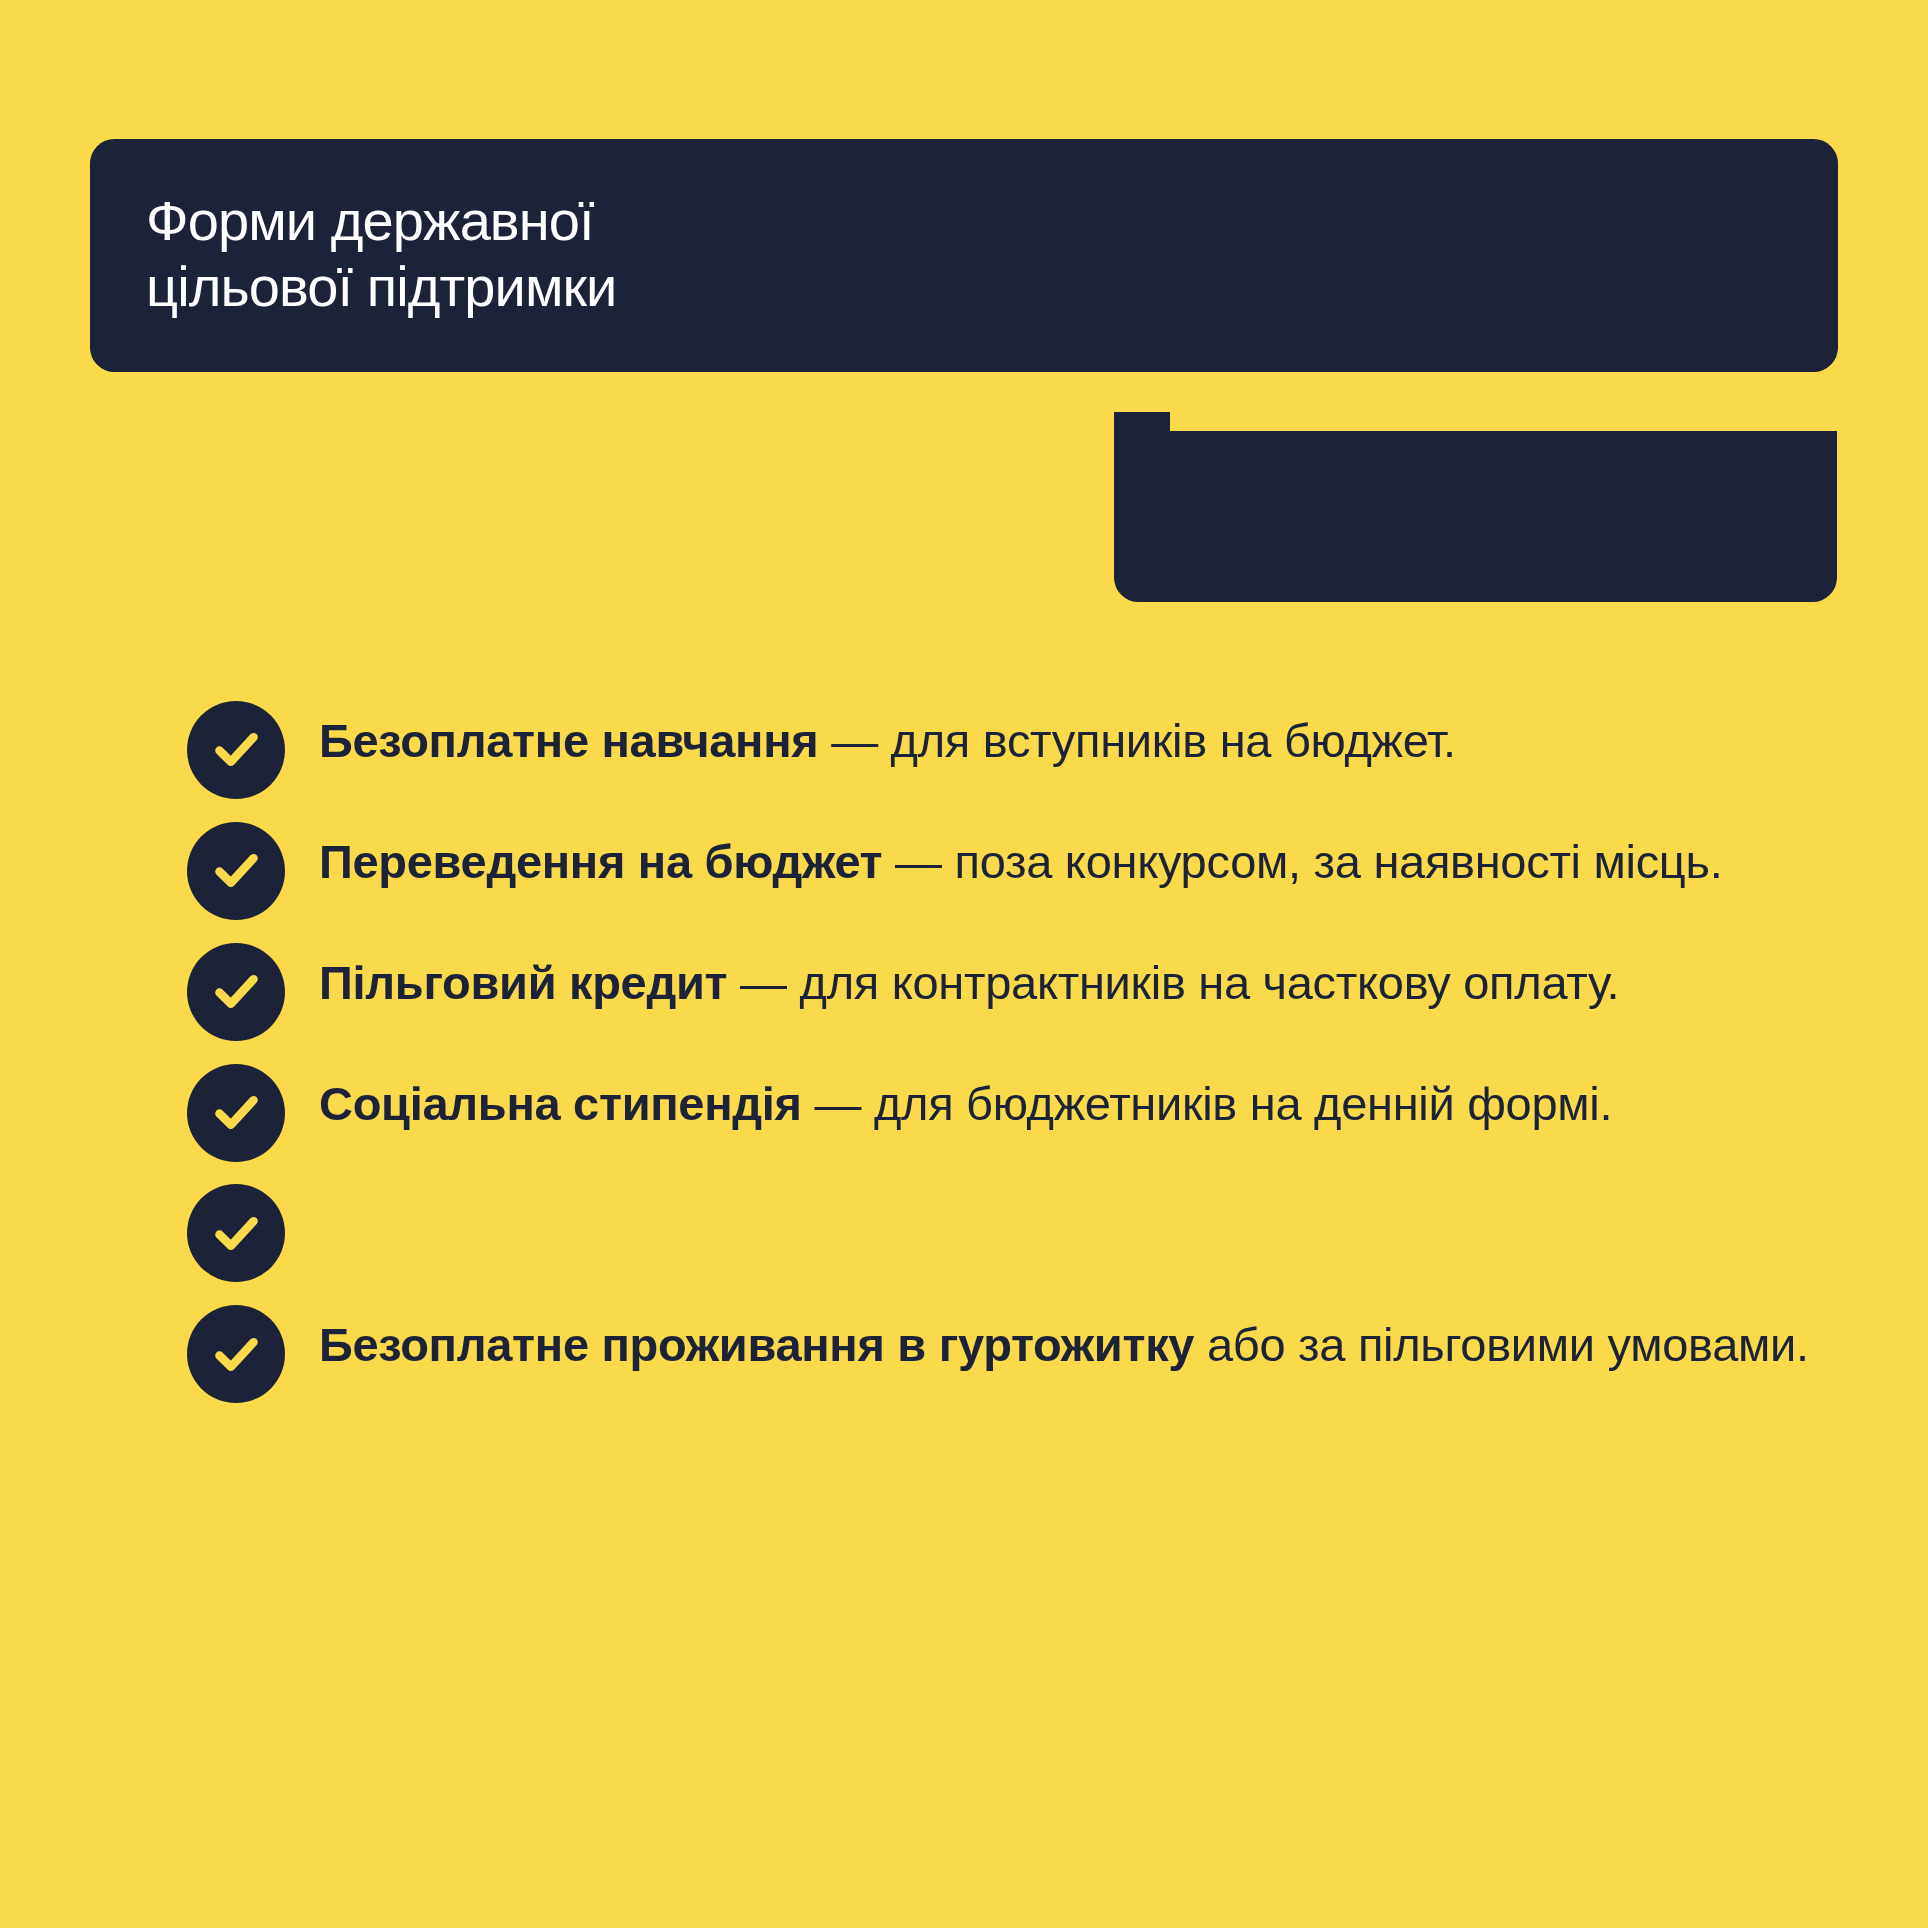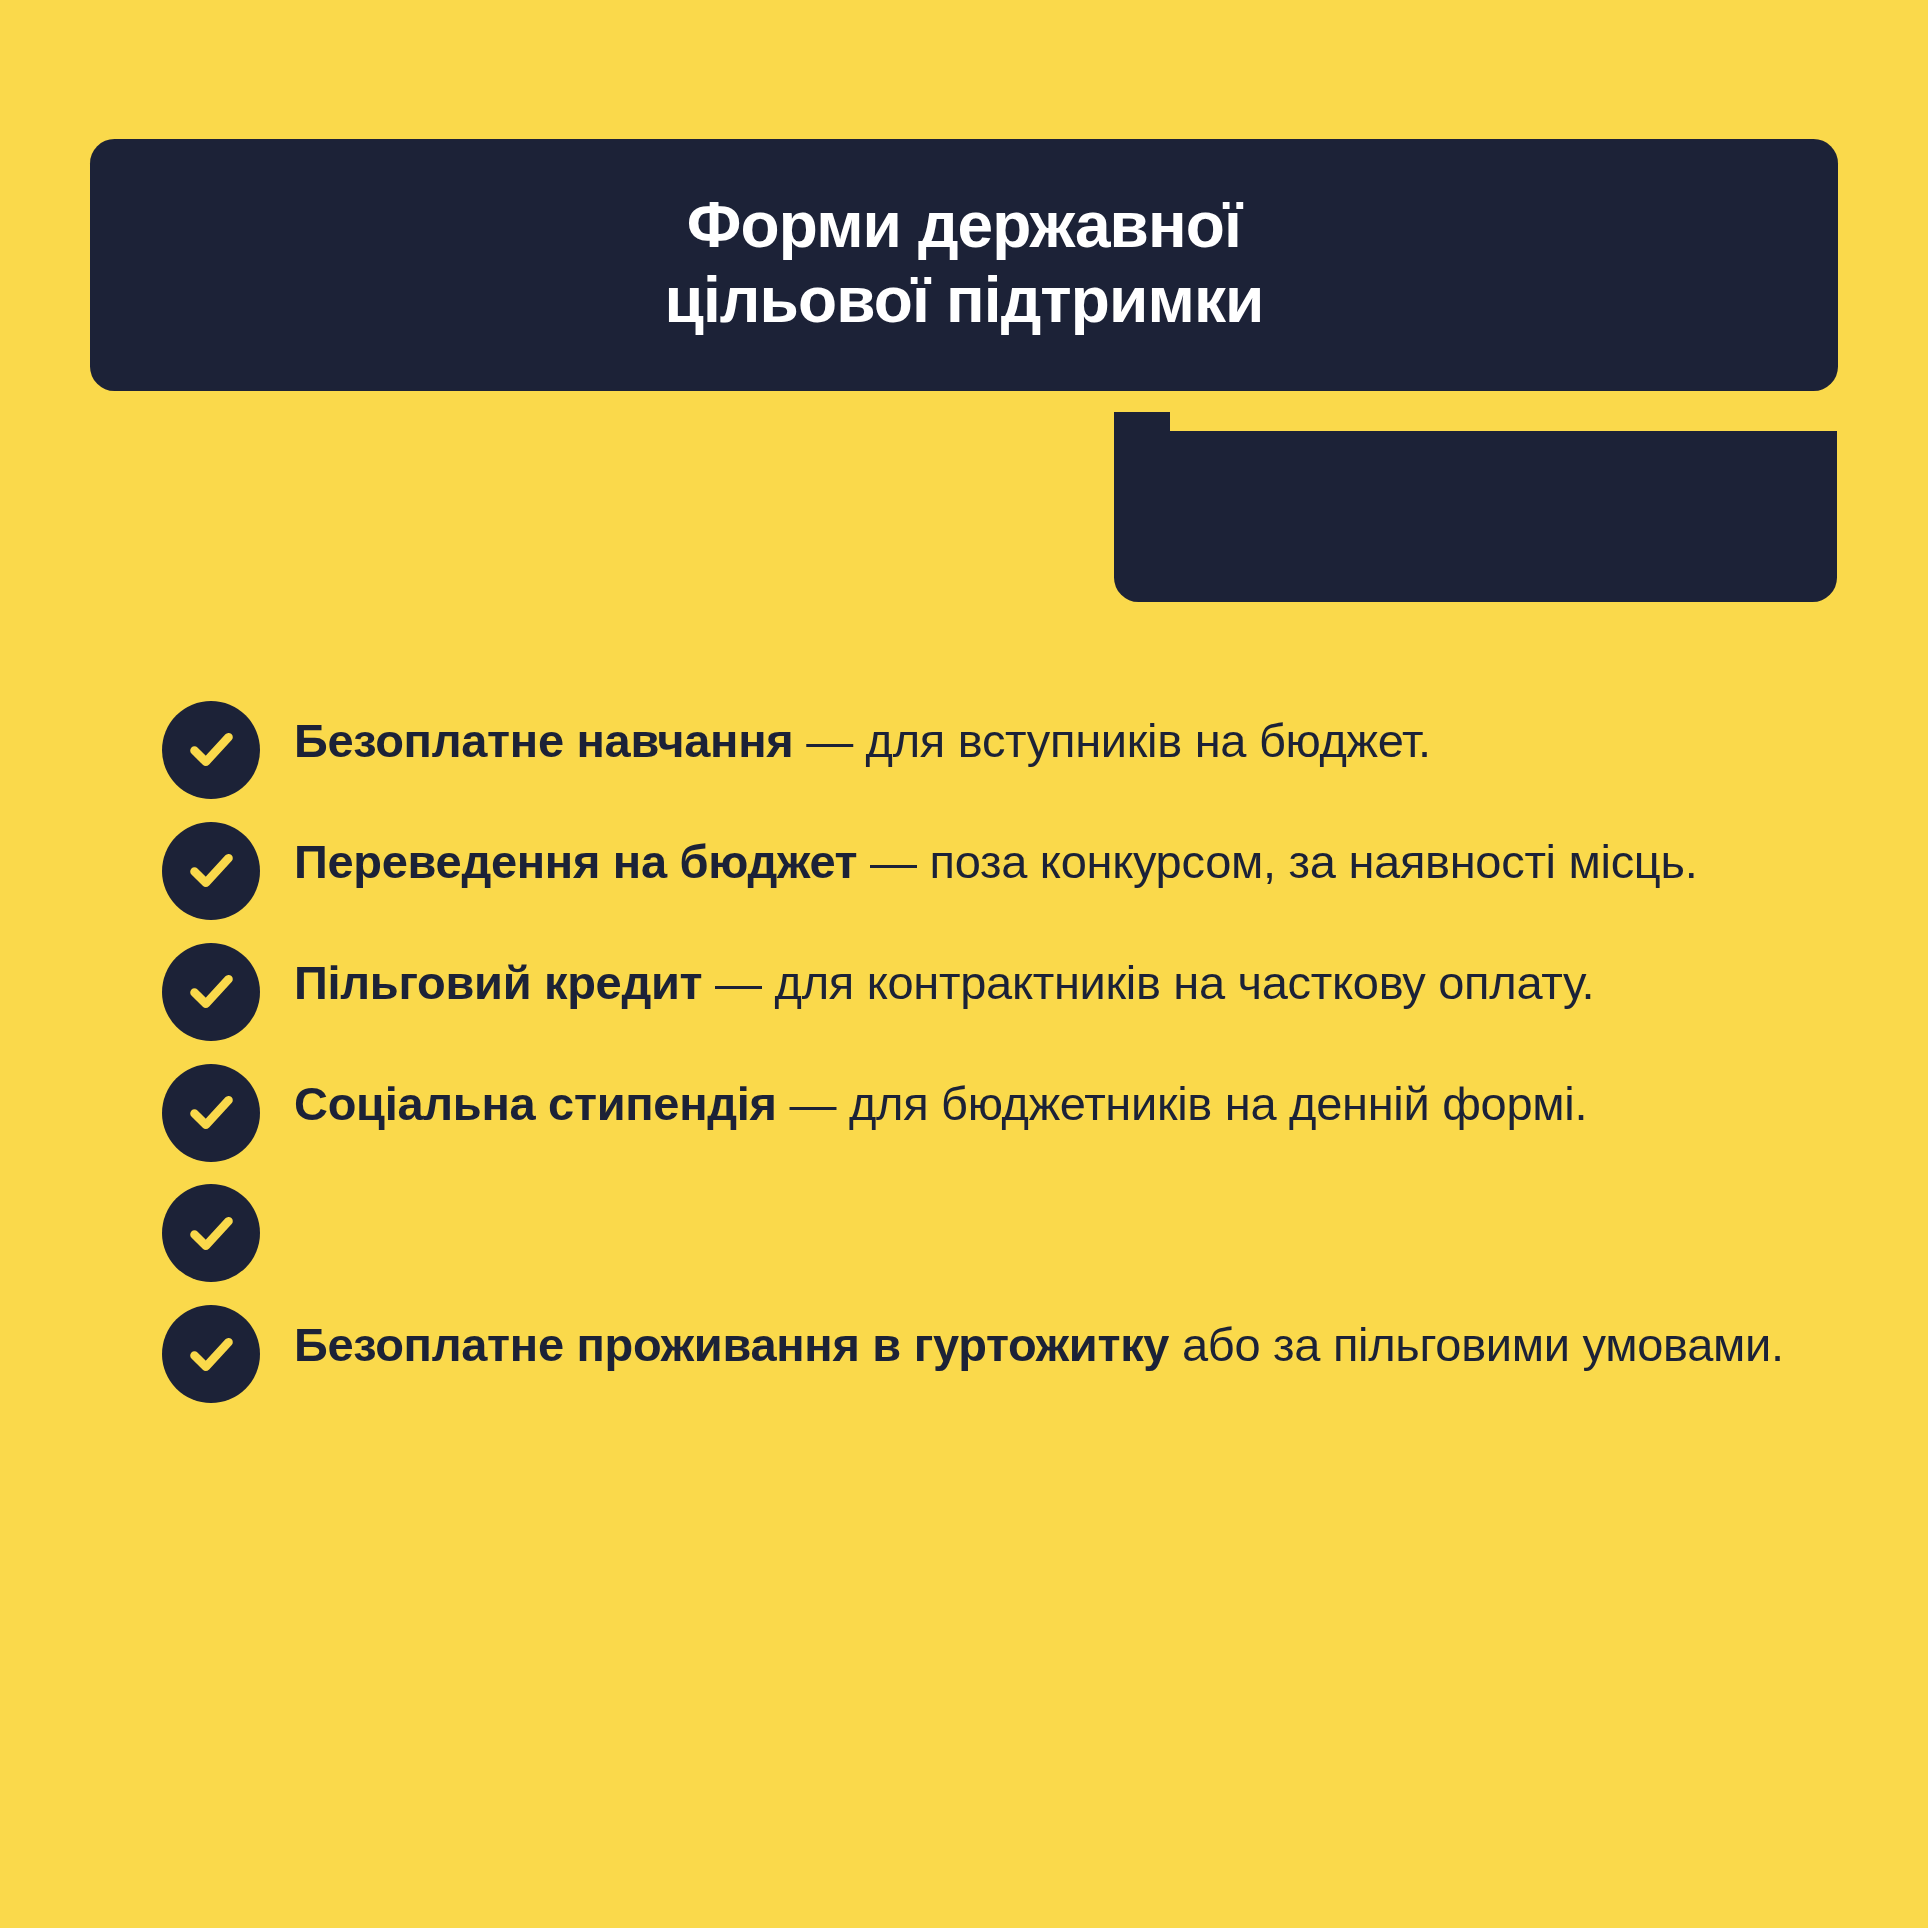--- a/index.html
+++ b/index.html
@@ -32,24 +32,23 @@
   .title-block {
     position: relative;
     background: #1C2237;
     border-radius: 24.5px;
     padding: 49px 56px 53px 56px;
     box-sizing: border-box;
   }
 
   .title-text {
     color: #FFFFFF;
-    font-size: 64px;
+    font-size: 56px;
     line-height: 1.17;
-    font-weight: bold;
-    text-align: center;
+    font-weight: normal;
     letter-spacing: -0.9px;
     white-space: pre-line;
   }
 
   
   .title-step {
     position: absolute;
     left: 1024px;
     top: 292px;
     width: 723px;
@@ -63,21 +62,21 @@
     left: 1024px;
     top: 273px;
     width: 56px;
     height: 38px;
     background: #1C2237;
   }
 
   
   .list {
     position: absolute;
-    left: 162px;
+    left: 187px;
     top: 699px;
     width: 1657px;
   }
 
   .list-item {
     display: flex;
     align-items: flex-start;
     margin-bottom: 21px;
   }
 

